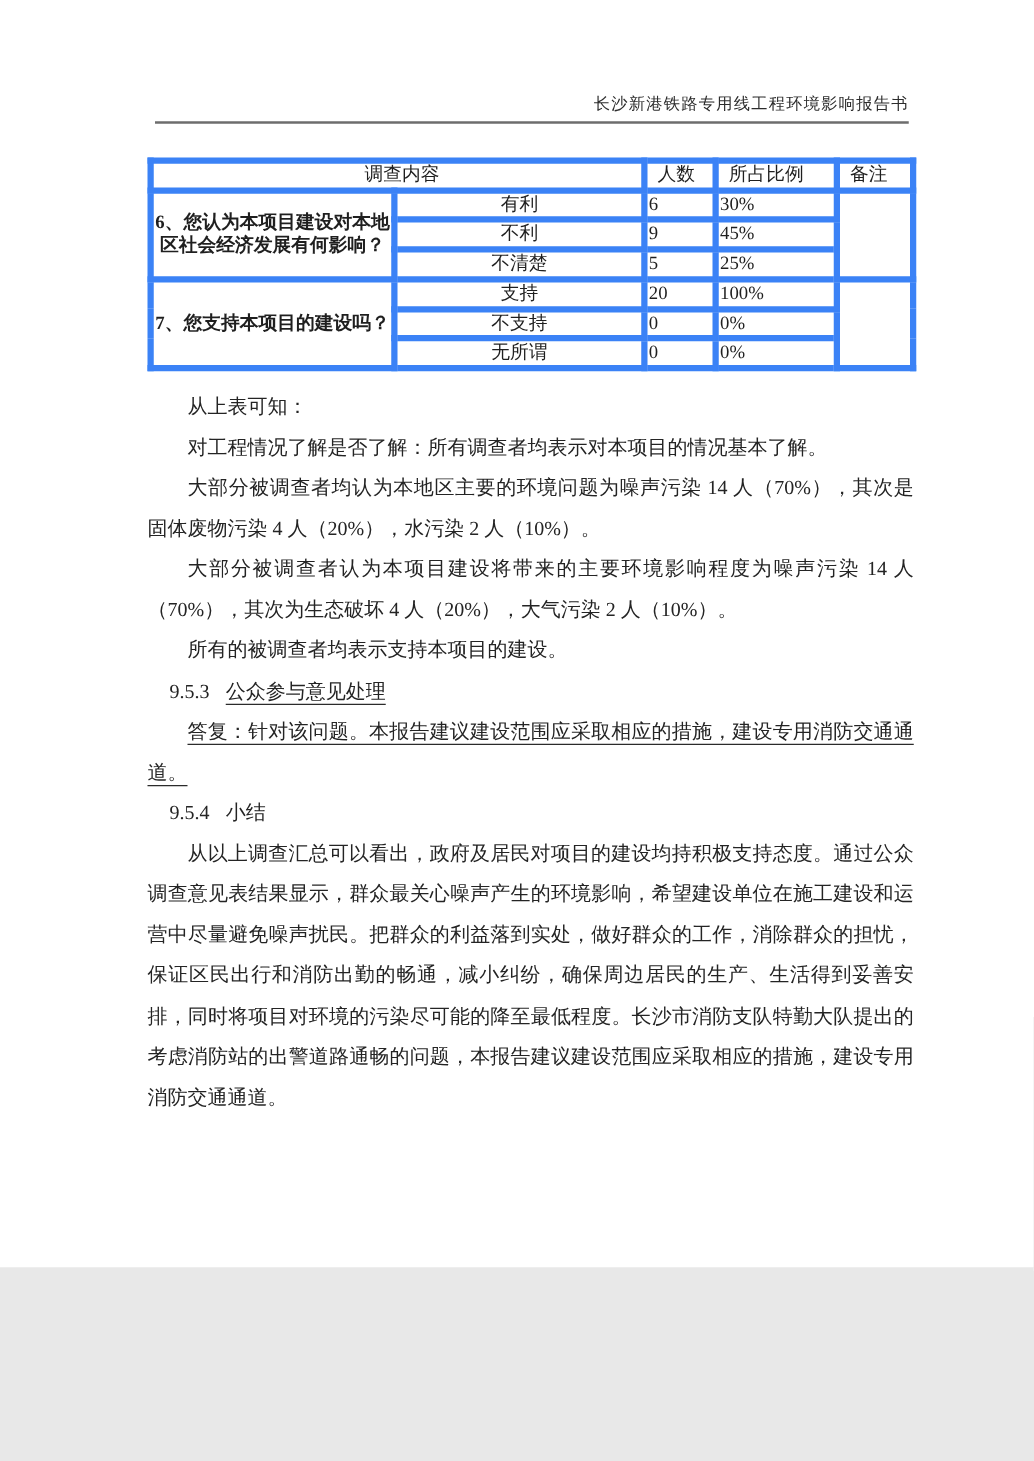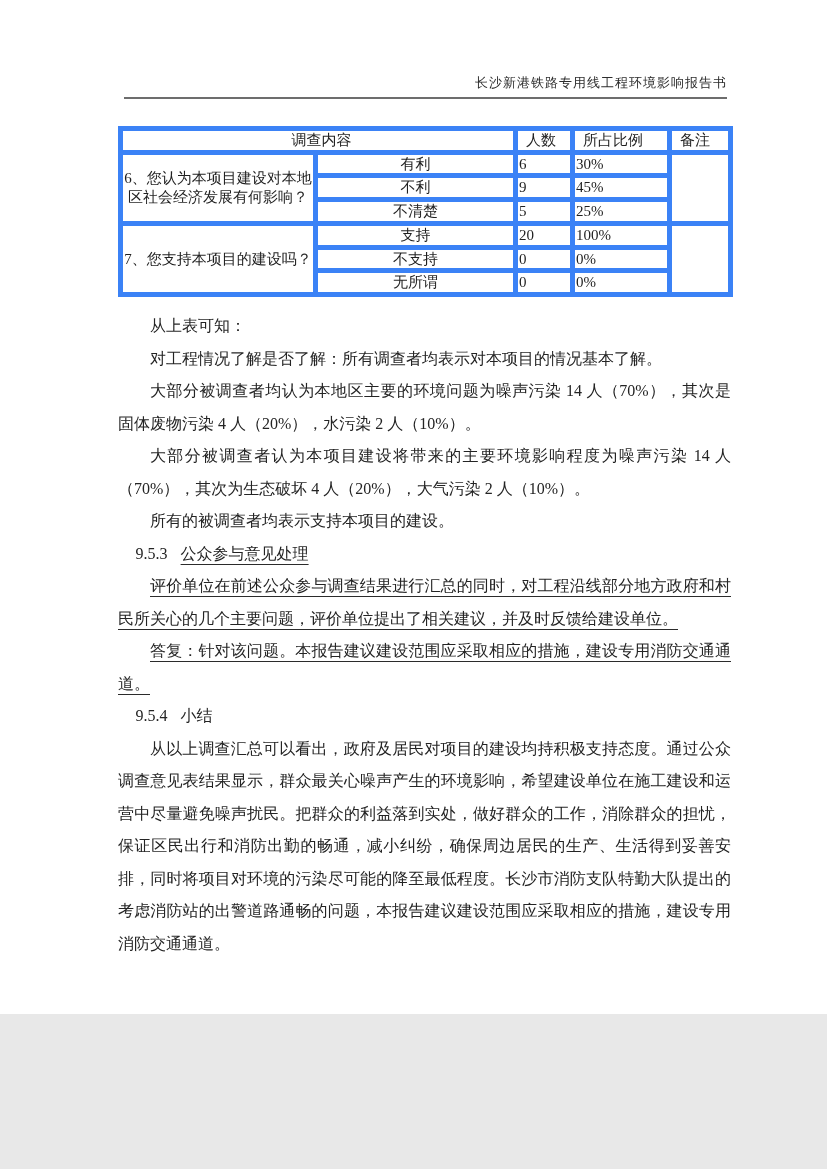--- a/index.html
+++ b/index.html
@@ -35,21 +35,21 @@
     color: #1f1f1f;
   }
   table.survey td {
     border: 5px solid #3b82f6;
     height: 20px;
     line-height: 1.25;
     padding: 0 1px;
     overflow: hidden;
   }
   table.survey { border: 2px solid #2e2e2e; }
-  td.c-question { text-align: center; padding: 0 9px; }
+  td.c-question { text-align: center; padding: 0 9px; font-weight: bold; }
   td.c-option   { text-align: center; }
   td.c-num      { text-align: left; padding-left: 8px; font-size: 15px; }
   td.c-note     { }
   tr.thead td   { text-align: left; padding-left: 8px; }
   tr.thead td.merged-head { text-align: center; }
   
   .body-text {
     margin: 13px 96px 0 118px;
     font-size: 16px;
     line-height: 32.5px;
@@ -142,21 +142,20 @@
 
   <div class="body-text">
     <p class="para">从上表可知：</p>
     <p class="para">对工程情况了解是否了解：所有调查者均表示对本项目的情况基本了解。</p>
     <p class="para">大部分被调查者均认为本地区主要的环境问题为噪声污染 14 人（70%），其次是固体废物污染 4 人（20%），水污染 2 人（10%）。</p>
     <p class="para">大部分被调查者认为本项目建设将带来的主要环境影响程度为噪声污染 14 人（70%），其次为生态破坏 4 人（20%），大气污染 2 人（10%）。</p>
     <p class="para">所有的被调查者均表示支持本项目的建设。</p>
 
     <p class="heading"><span class="sec-num">9.5.3</span><span class="u">公众参与意见处理</span></p>
 
-    <p class="para u-para">评价单位在前述公众参与调查结果进行汇总的同时，对工程沿线部分地方政府和村民所关心的几个主要问题，评价单位提出了相关建议，并及时反馈给建设单位。</p>
     <p class="para u-para">答复：针对该问题。本报告建议建设范围应采取相应的措施，建设专用消防交通通道。</p>
 
     <p class="heading"><span class="sec-num">9.5.4</span><span>小结</span></p>
 
     <p class="para">从以上调查汇总可以看出，政府及居民对项目的建设均持积极支持态度。通过公众调查意见表结果显示，群众最关心噪声产生的环境影响，希望建设单位在施工建设和运营中尽量避免噪声扰民。把群众的利益落到实处，做好群众的工作，消除群众的担忧，保证区民出行和消防出勤的畅通，减小纠纷，确保周边居民的生产、生活得到妥善安排，同时将项目对环境的污染尽可能的降至最低程度。长沙市消防支队特勤大队提出的考虑消防站的出警道路通畅的问题，本报告建议建设范围应采取相应的措施，建设专用消防交通通道。</p>
   </div>
 
 
 </div>
 

